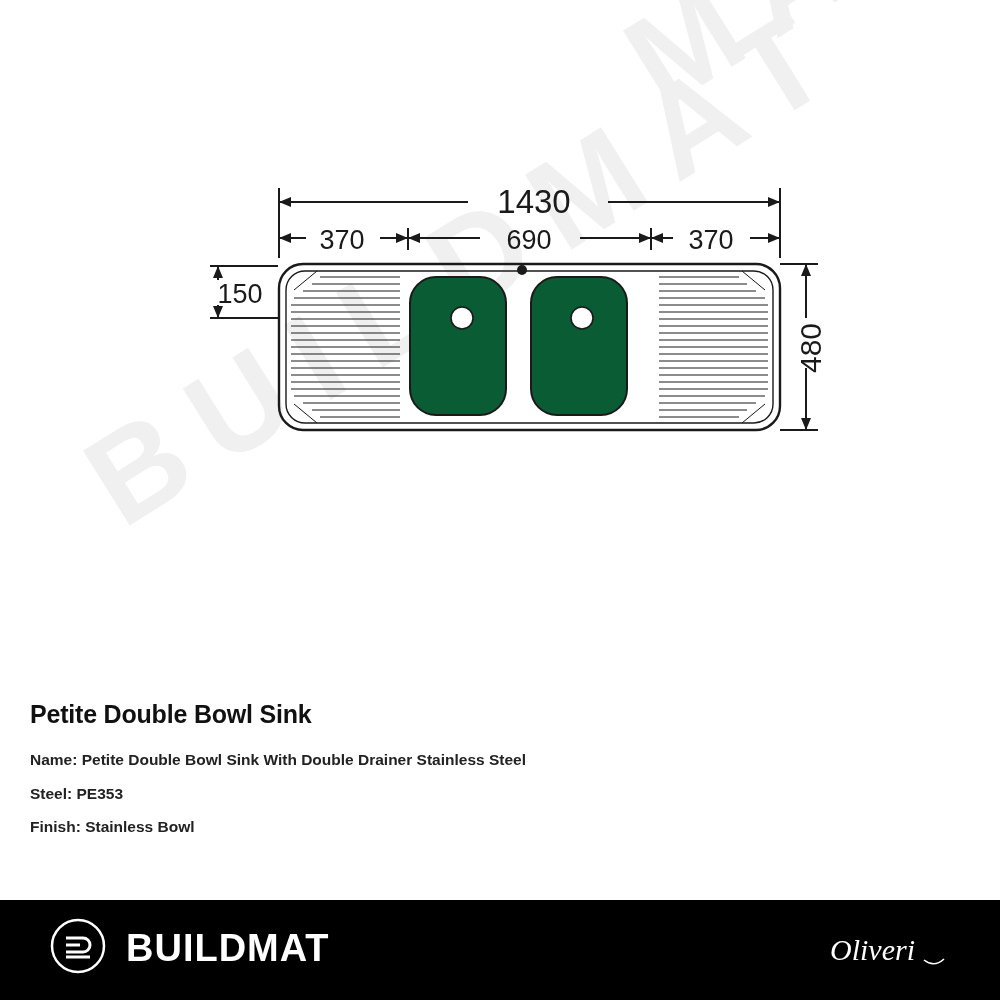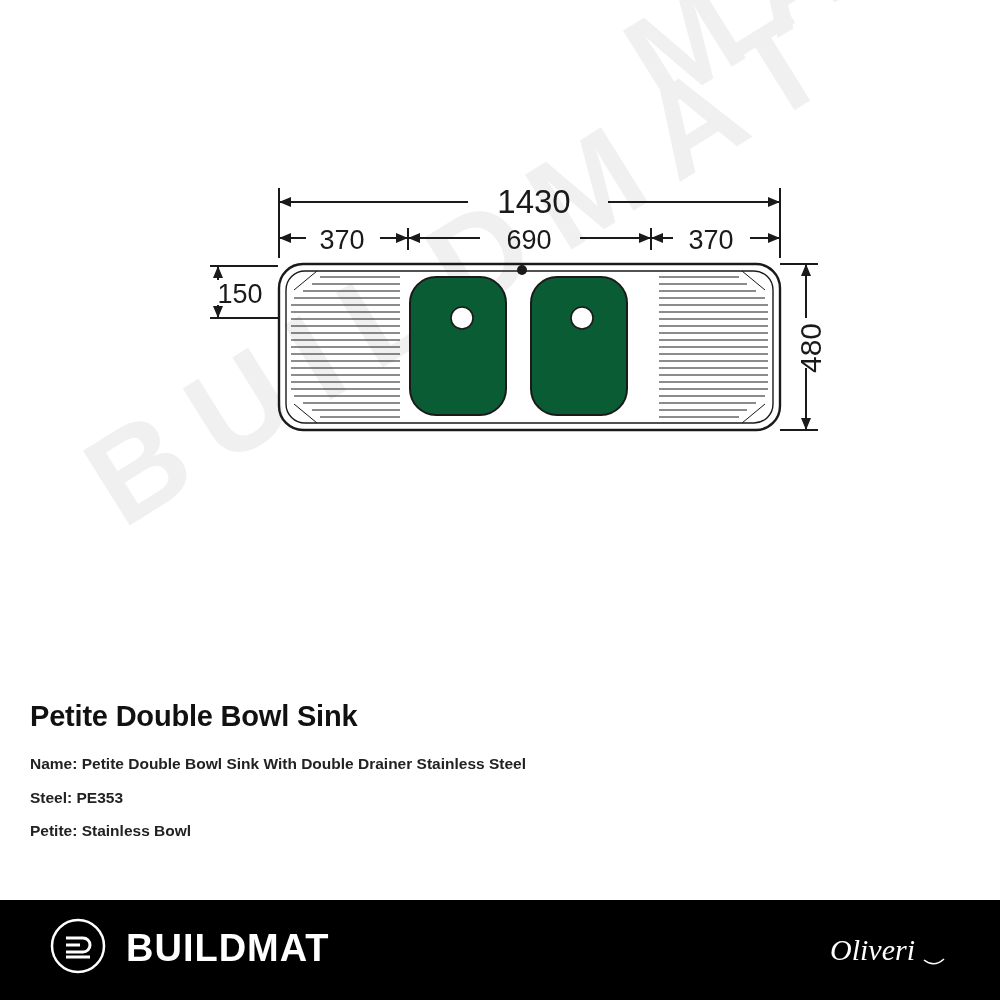--- a/index.html
+++ b/index.html
@@ -33,21 +33,21 @@
   }
   .wm1{left:600px;top:10px;}
   .wm2{left:60px;top:430px;}
 
   
   .drawing{position:absolute;left:0;top:0;width:1000px;height:620px;padding-left:28px;}
 
   
   .info{position:absolute;left:30px;top:700px;width:940px;}
   .prod-title{
-    font-size:29px;font-weight:bold;color:#111;margin:0 0 22px 0;
+    font-size:25px;font-weight:bold;color:#111;margin:0 0 22px 0;
     letter-spacing:-0.2px;
   }
   .spec-row{font-size:15.5px;color:#222;margin-bottom:15px;line-height:1.2;}
   .spec-label{font-weight:bold;}
   .spec-val{font-weight:bold;}
 
   
   .footer{
     position:absolute;left:0;bottom:0;width:1000px;height:100px;
     background:#000000;
@@ -200,21 +200,21 @@
       <span class="spec-label">Name:</span>
       <span class="spec-val">Petite Double Bowl Sink With Double Drainer Stainless Steel</span>
     </div>
 
     <div class="spec-row">
       <span class="spec-label">Steel:</span>
       <span class="spec-val">PE353</span>
     </div>
 
     <div class="spec-row">
-      <span class="spec-label">Petite:</span>
+      <span class="spec-label">Finish:</span>
       <span class="spec-val">Stainless Bowl</span>
     </div>
   </div>
 
   <div class="footer">
     <div class="brand">
       <span>
         <svg width="56" height="56" viewBox="0 0 56 56" xmlns="http://www.w3.org/2000/svg">
           <circle cx="28" cy="28" r="26" fill="none" stroke="#ffffff" stroke-width="2.5"></circle>
           <path d="M16 20 h17 a7 7 0 0 1 0 14 h-17" fill="none" stroke="#ffffff" stroke-width="3"></path>

